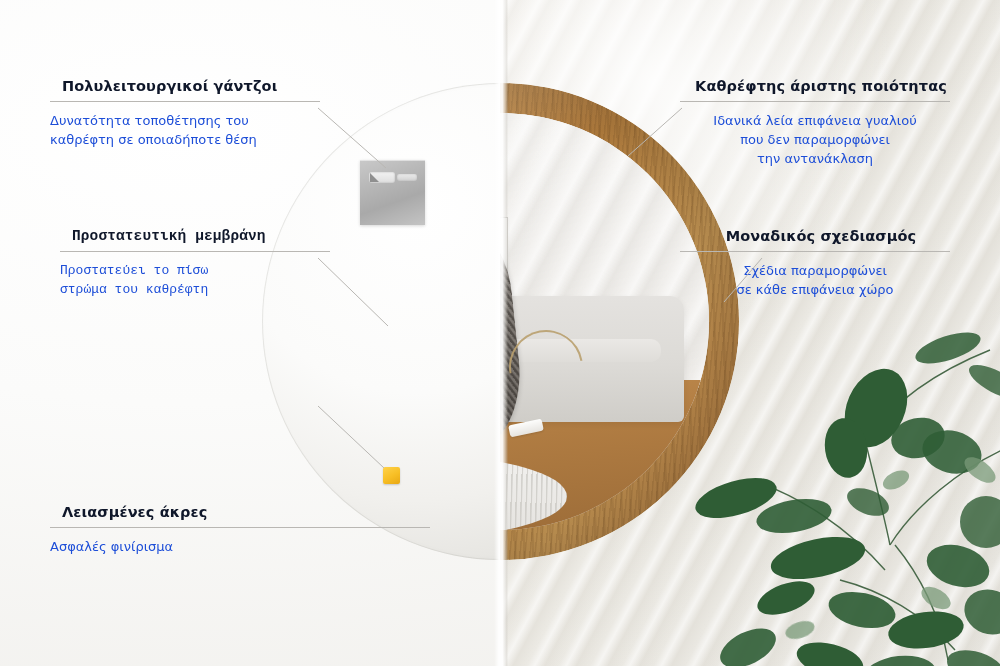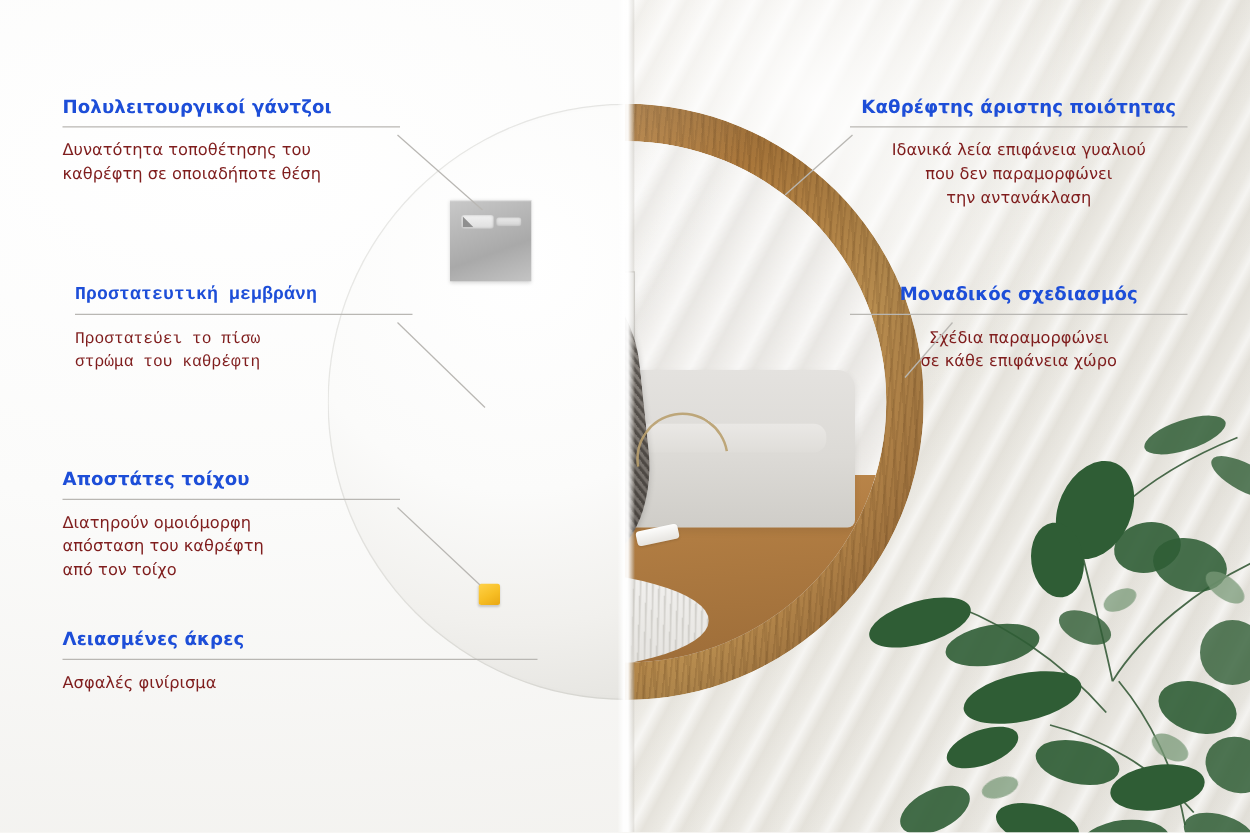--- a/index.html
+++ b/index.html
@@ -183,26 +183,27 @@
     box-shadow:0 1px 2px rgba(0,0,0,.18);
   }
 
   
   .foliage{position:absolute;left:690px;top:330px;width:320px;height:346px;}
   .foliage svg{width:100%;height:100%;display:block;}
 
   
   .callout{position:absolute;}
   .callout .c-title{
-    font-size:14.5px;font-weight:700;color:#1d4ed8;letter-spacing:.1px;
+    font-size:14.5px;font-weight:700;color:#0f172a;letter-spacing:.1px;
     white-space:nowrap;
+    margin-left:12px;
   }
   .callout .c-rule{height:1px;background:#b9b7b3;margin-top:7px;}
   .callout .c-desc{
-    margin-top:10px;font-size:13px;line-height:1.45;color:#7f1d1d;
+    margin-top:10px;font-size:13px;line-height:1.45;color:#1d4ed8;
     font-weight:400;
   }
   .callout.right .c-title,.callout.right .c-desc{text-align:center;}
 
   .leader{position:absolute;overflow:visible;pointer-events:none;}
   .leader line{stroke:#b9b7b3;stroke-width:1;}
 </style>
 </head>
 <body>
 
@@ -313,29 +314,20 @@
     <div class="c-rule"></div>
     <div class="c-desc">
       <div>Προστατεύει το πίσω</div>
       <div>στρώμα του καθρέφτη</div>
     </div>
   </div>
   <svg class="leader" style="left:318px;top:258px;width:80px;height:74px;">
     <line x1="0" y1="0" x2="70" y2="68"></line>
   </svg>
 
-  <div class="callout left" style="left:50px;top:376px;width:270px;">
-    <div class="c-title">Αποστάτες τοίχου</div>
-    <div class="c-rule"></div>
-    <div class="c-desc">
-      <div>Διατηρούν ομοιόμορφη</div>
-      <div>απόσταση του καθρέφτη</div>
-      <div>από τον τοίχο</div>
-    </div>
-  </div>
   <svg class="leader" style="left:318px;top:406px;width:75px;height:66px;">
     <line x1="0" y1="0" x2="66" y2="62"></line>
   </svg>
 
   <div class="callout left" style="left:50px;top:504px;width:380px;">
     <div class="c-title">Λειασμένες άκρες</div>
     <div class="c-rule"></div>
     <div class="c-desc">
       <div>Ασφαλές φινίρισμα</div>
     </div>

